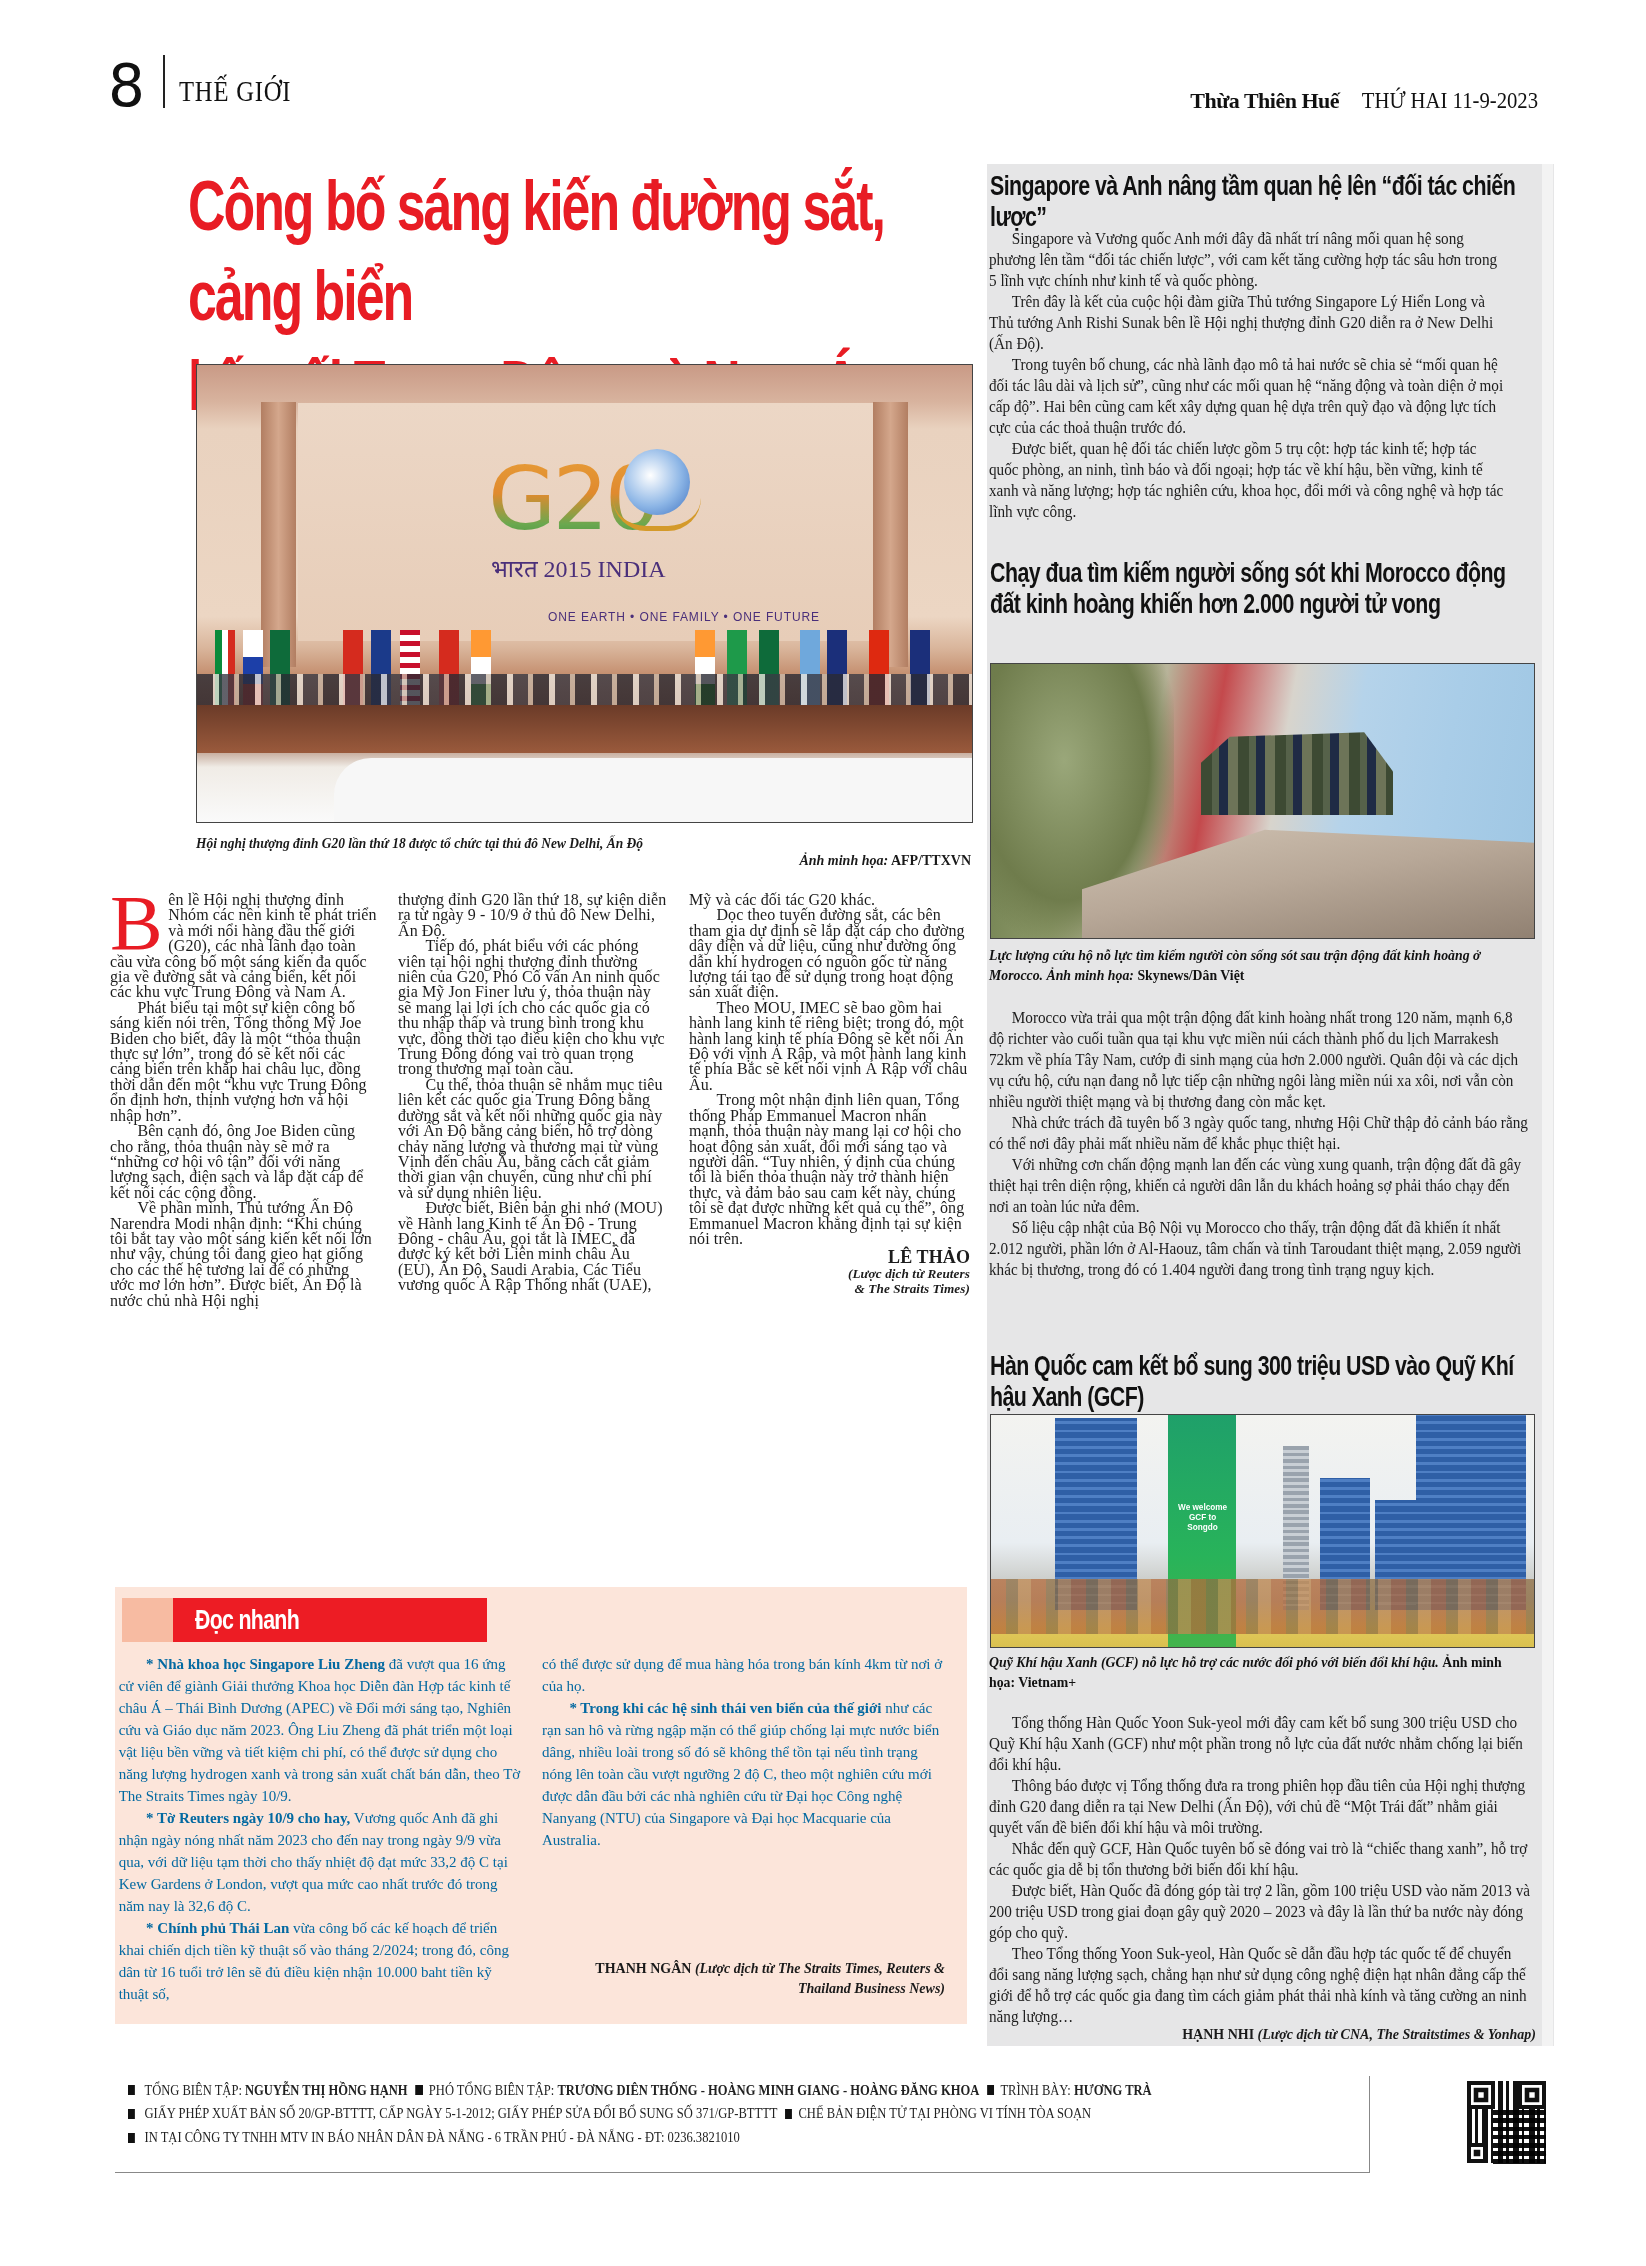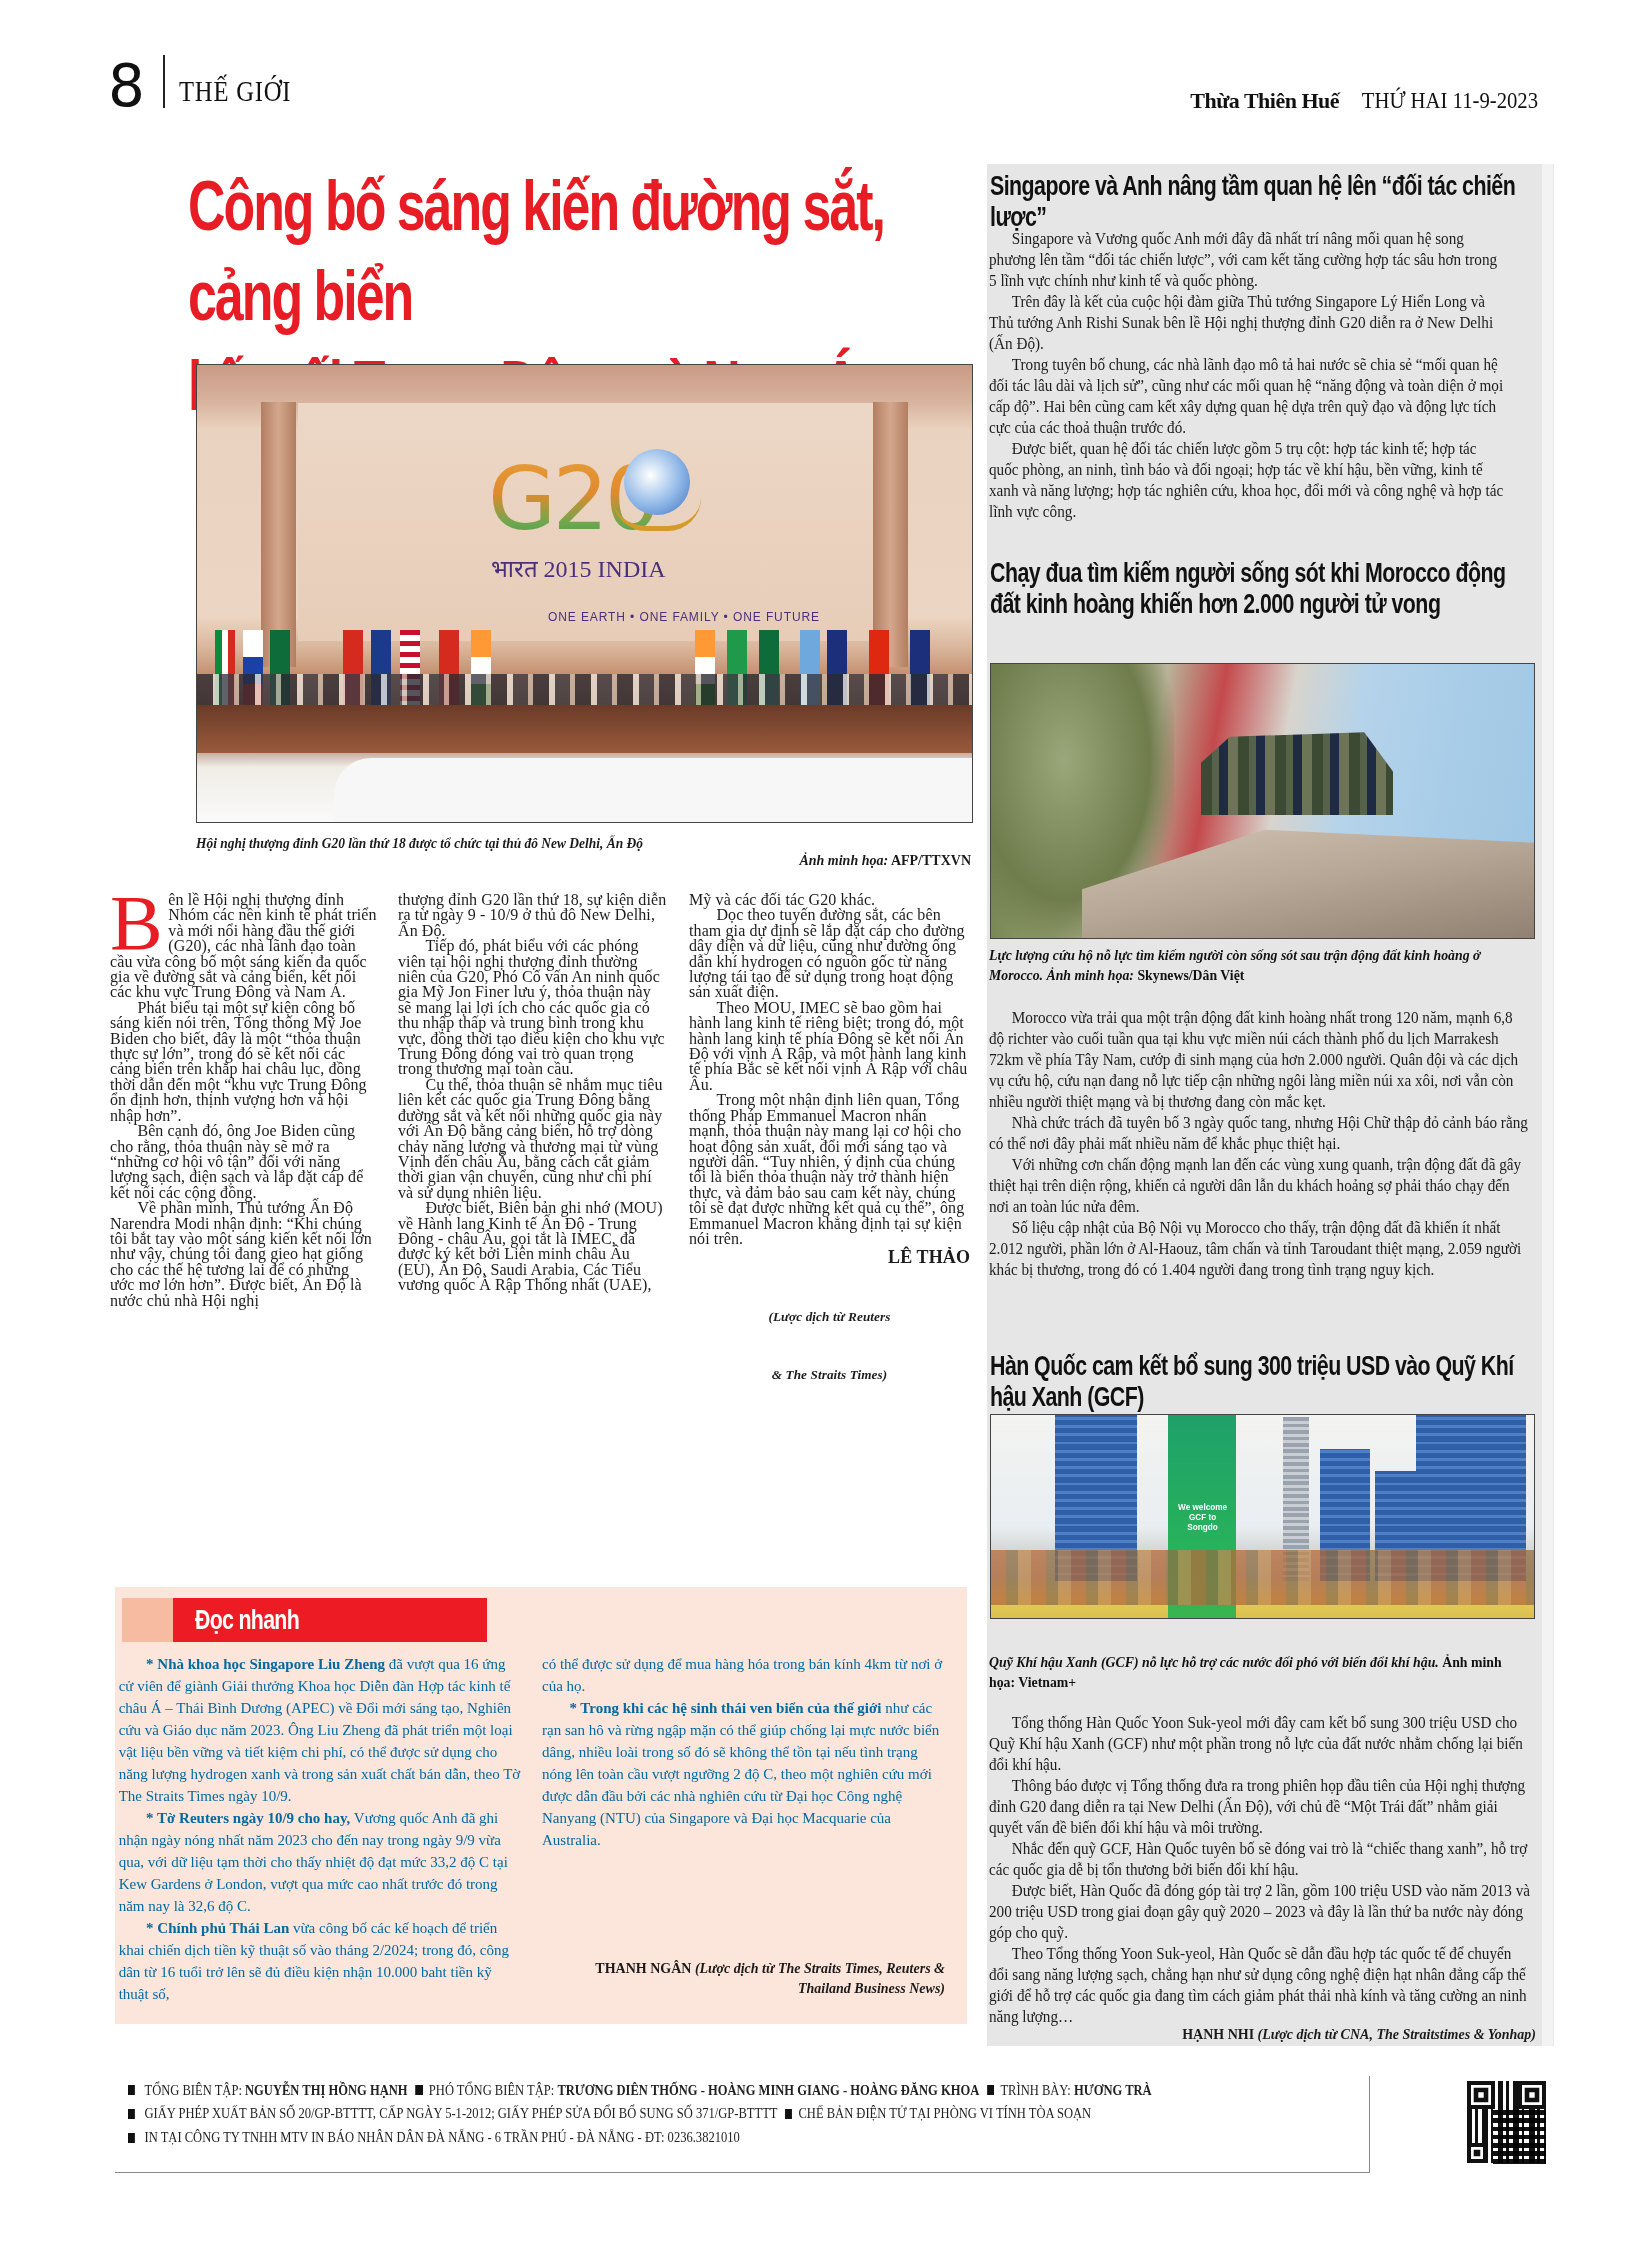--- a/index.html
+++ b/index.html
@@ -37,21 +37,21 @@
   .main-credit i { font-weight: bold; }
 
   .col { position: absolute; top: 892px; font-size: 16px; line-height: 15.4px; text-align: left; color: #1c1c1c; letter-spacing: 0.1px; }
   .col p { text-indent: 27.4px; }
   .col p.first { text-indent: 0; }
   .col1 { left: 110px; width: 267px; }
   .col2 { left: 398px; width: 270px; }
   .col3 { left: 689px; width: 281px; }
   .dropcap { float: left; font-size: 79px; line-height: 58px; color: #e81c24; font-family: "Liberation Serif", serif; margin: 1.8px 5.5px 0 0; }
   .byline { text-align: right; font-weight: bold; font-size: 18px; line-height: 15.5px; margin-top: 3.7px; }
-  .byline-src { text-align: center; font-style: italic; font-weight: bold; font-size: 13.2px; line-height: 15.5px; margin-top: 43px; }
+  .byline-src { text-align: right; font-style: italic; font-weight: bold; font-size: 13.2px; line-height: 15.5px; }
 
   
   .quick-box { position: absolute; left: 115px; top: 1587px; width: 852px; height: 437px; background: #fce5da; }
   .quick-head-tab { position: absolute; left: 7.3px; top: 11px; width: 51px; height: 44px; background: #f7bba2; }
   .quick-head { position: absolute; left: 58px; top: 11px; width: 314px; height: 44px; background: #ed1c24; }
   .quick-title { position: absolute; left: 22px; top: 5.5px; color: #fff; font-family: "Liberation Sans", sans-serif; font-weight: bold; font-size: 27.4px; letter-spacing: -0.9px; transform: scaleX(0.78); transform-origin: left; }
   .quick-col { position: absolute; top: 66px; font-size: 15px; line-height: 22px; color: #0369a1; }
   .quick-col p { text-indent: 27.4px; }
   .quick-col p.cont { text-indent: 0; }
   .qc1 { left: 3.7px; width: 402px; }
@@ -68,21 +68,21 @@
   .sb-text p { text-indent: 24px; }
   .sb-text.wide { width: 571px; }
   .sb-caption { position: absolute; left: 989px; width: 567px; font-size: 15px; line-height: 20px; font-style: italic; font-weight: bold; color: #111; transform: scaleX(0.92); transform-origin: left; }
   .sb-caption .credit { font-style: normal; }
   .sb-photo { position: absolute; left: 990px; width: 545px; border: 0.9px solid #444; overflow: hidden; }
   .morocco { top: 663px; height: 276px;
     background: linear-gradient(100deg, #6a7a4a 0%, #8e9a6a 18%, #b8b49a 30%, #c4494c 40%, #d8d4cc 52%, #b5d3ea 64%, #a9cde8 80%, #9ec6e3 100%); }
   .morocco .rubble { position:absolute; left:91px; top:146px; width:457px; height:132px; background: linear-gradient(170deg,#d5c8b8,#b8a898 50%,#8f7f70); clip-path: polygon(0 60%, 40% 15%, 100% 25%, 100% 100%, 0 100%); }
   .morocco .crowd { position:absolute; left:210px; top:64px; width:192px; height:87px; background: repeating-linear-gradient(90deg,#3d4a33 0 11px,#56624a 11px 18.3px,#1f2b45 18.3px 27.4px,#6d7458 27.4px 37px); clip-path: polygon(0 40%, 15% 10%, 85% 5%, 100% 50%, 100% 100%, 0 100%); }
   .morocco .tree { position:absolute; left:0; top:0; width:183px; height:276px; background: radial-gradient(ellipse at 40% 35%, #9aa77a, #6f7c4c 55%, rgba(0,0,0,0) 75%); }
-  .gcf { top: 1414px; height: 205px;
+  .gcf { top: 1414px; height: 234px;
     background: linear-gradient(180deg, #f3f3f0 0%, #e9eef2 55%, #bcbcb5 80%, #e2c95a 92%, #d9c04f 100%); }
   .gcf .bldg { position:absolute; bottom:37px; background: repeating-linear-gradient(0deg,#2f5fa6 0 5.5px,#4f7fc4 5.5px 8.2px); }
   .gcf .pillar-sign { position:absolute; left:177px; top:0; width:68px; height:234px; background: linear-gradient(180deg,#1fa06a,#28b35a 60%,#43b44b); }
   .gcf .pillar-sign span { position:absolute; left:9.1px; top:88px; width:51px; text-align:center; font-family:"Liberation Sans", sans-serif; font-size:8.2px; line-height:10px; color:#fff; font-weight:bold; }
   .gcf .trees { position:absolute; left:0; bottom:12.8px; width:545px; height:55px; background: repeating-linear-gradient(90deg,#b46a3a 0 14.6px,#8f6e43 14.6px 27.4px,#c08850 27.4px 40px); opacity:.75; }
   .sb-byline { position: absolute; right: 111px; top: 2027px; font-size: 14px; font-weight: bold; }
   .sb-byline i { font-weight: bold; }
 
   
   .footer-box { position: absolute; left: 115px; top: 2076px; width: 1255px; height: 97px; border-bottom: 1.8px solid #888; border-right: 1.8px solid #888; }

